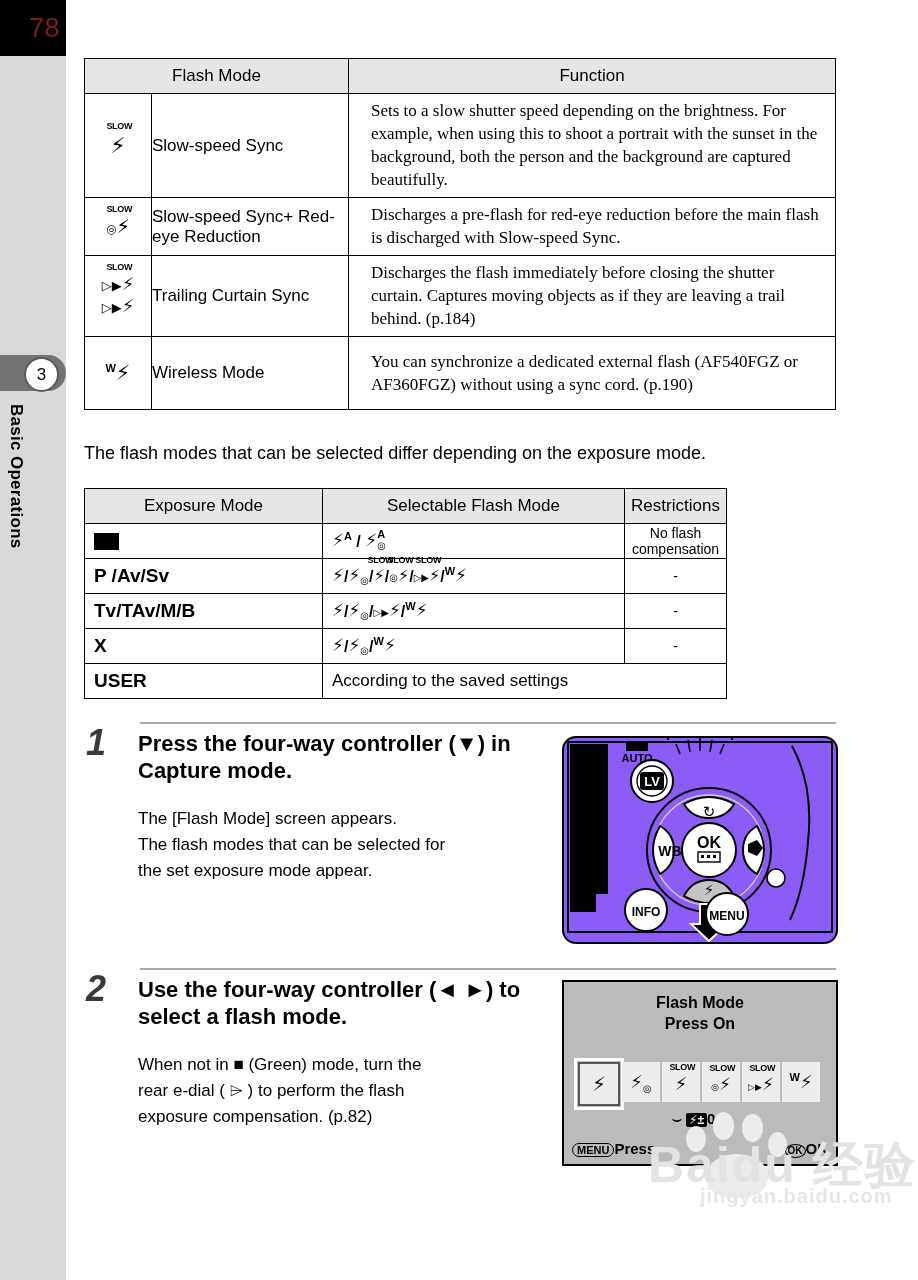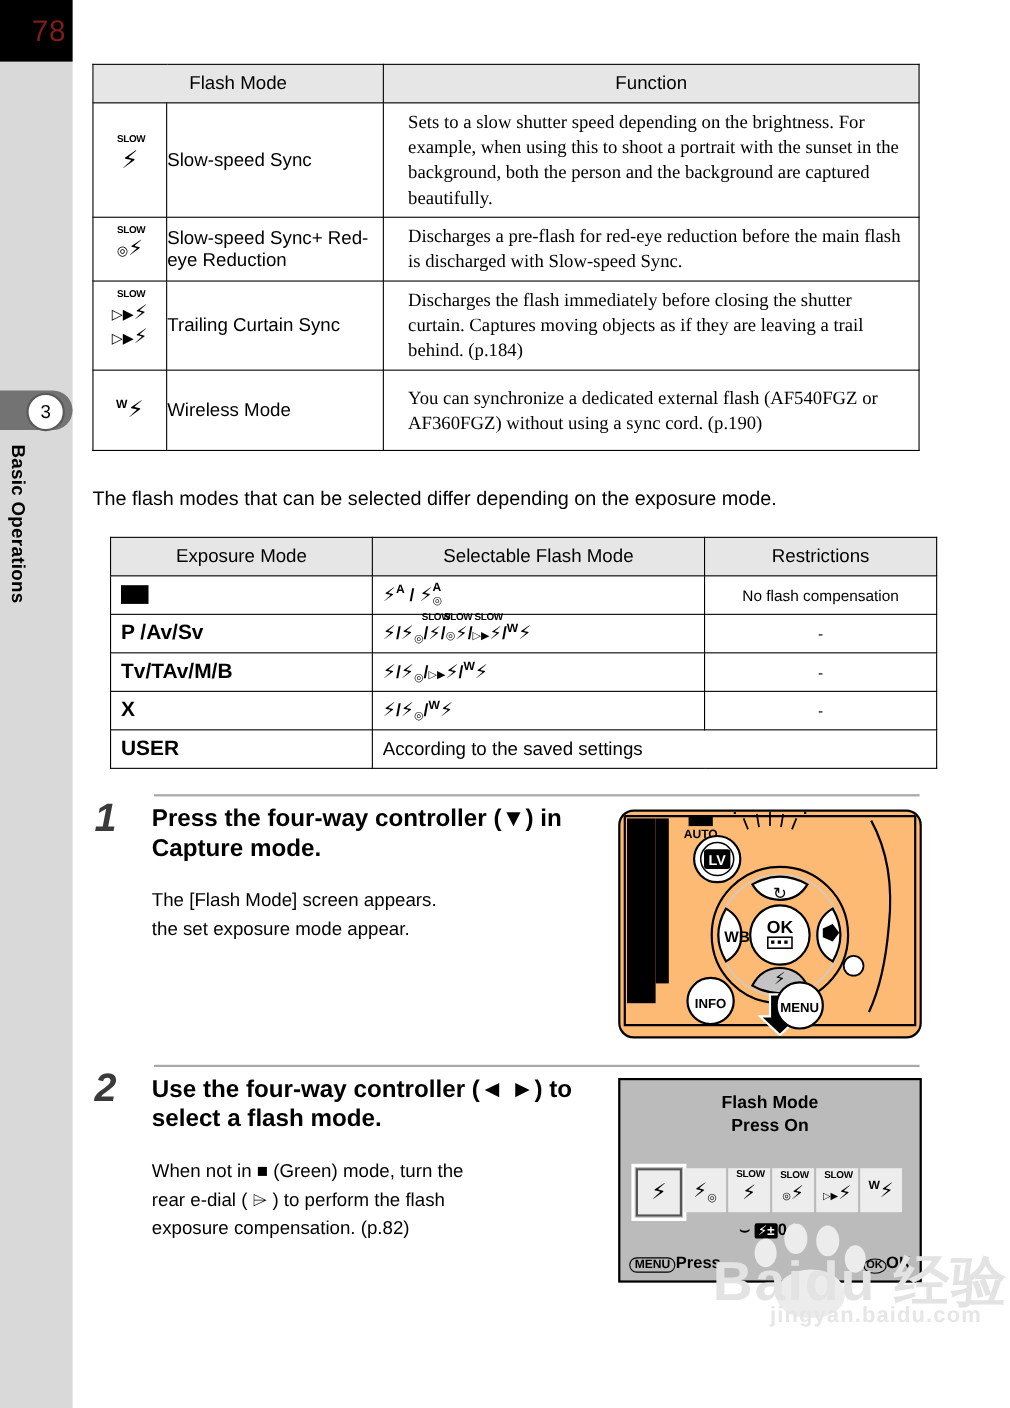--- a/index.html
+++ b/index.html
@@ -28,42 +28,42 @@
   
   table{border-collapse:collapse;position:absolute;}
   table td,table th{border:1px solid #000;padding:0;vertical-align:middle;}
   .hdr{background:#e6e6e6;text-align:center;font-size:17px;font-weight:normal;height:34px;}
 
   #table-flashmodes{left:84px;top:58px;width:752px;}
   #table-flashmodes .c-icon{width:66px;text-align:center;}
   #table-flashmodes .c-name{width:190px;font-size:17px;padding-right:6px;}
   #table-flashmodes .c-func{font-size:17px;line-height:23px;padding:5px 8px 6px 22px;font-family:Liberation Serif, serif;}
 
-  #table-exposure{left:100px;top:488px;width:752px;}
+  #table-exposure{left:84px;top:488px;width:643px;}
   #table-exposure td{height:34px;}
   #table-exposure .c-exp{width:228px;padding-left:9px;font-size:19px;font-weight:bold;}
   #table-exposure .c-sel{width:292px;padding-left:9px;}
   #table-exposure .c-res{text-align:center;font-size:14px;}
   #table-exposure .saved{font-size:17px;font-weight:normal;padding-left:9px;}
 
   .note-line{position:absolute;left:84px;top:443px;font-size:18px;}
 
   
   .fl{display:inline-block;position:relative;vertical-align:baseline;}
   .bolt{display:inline-block;font-weight:bold;line-height:1;}
   .slowtag{position:absolute;top:-11px;left:50%;transform:translateX(-45%);
     font-size:9px;font-weight:bold;letter-spacing:-0.3px;line-height:1;}
   .sup{font-size:11px;font-weight:bold;vertical-align:super;line-height:1;}
   .eye{font-size:12px;line-height:1;}
   .step-rule{position:absolute;left:140px;width:696px;height:2px;background:#a8a8a8;}
   .step-num{position:absolute;left:86px;font-size:36px;font-weight:bold;font-style:italic;color:#3a3a3a;}
   .step-title{position:absolute;left:138px;width:420px;font-size:22px;font-weight:bold;line-height:27px;}
   .step-body{position:absolute;left:138px;width:420px;font-size:17px;line-height:26px;}
   .cam-frame{position:absolute;left:562px;top:736px;width:272px;height:204px;
-    border:2px solid #000;border-radius:14px;background:#fdba74;overflow:hidden;}
+    border:2px solid #000;border-radius:14px;background:#8b5cf6;overflow:hidden;}
 
   
   .lcd{position:absolute;left:562px;top:980px;width:272px;height:182px;
     background:#bbbbbb;border:2px solid #000;}
   .lcd-title{position:absolute;left:0;right:0;top:10px;text-align:center;
     font-size:16px;font-weight:bold;line-height:21px;}
   .lcd-icons{position:absolute;left:14px;top:80px;display:flex;gap:2px;}
   .lcd-cell{width:38px;height:40px;background:#ededed;position:relative;
     display:flex;align-items:center;justify-content:center;}
   .lcd-cell.sel{outline:3px solid #ffffff;outline-offset:1px;border:2px solid #555;}
@@ -203,20 +203,21 @@
       <td class="saved" colspan="2">According to the saved settings</td>
     </tr>
   </tbody>
     </table>
 
   <div class="step-rule" style="top:722px"></div>
   <div class="step-num" style="top:722px">1</div>
   <div class="step-title" style="top:730px">Press the four-way controller (▼) in Capture mode.</div>
   <div class="step-body" style="top:806px">
     <div>The [Flash Mode] screen appears.</div>
+    <div>The flash modes that can be selected for</div>
     <div>the set exposure mode appear.</div>
   </div>
 
   <div class="cam-frame">
     <svg width="272" height="204" viewBox="0 0 272 204">
 
       <rect x="6" y="6" width="26" height="168" fill="#000"></rect>
       <rect x="32" y="6" width="12" height="150" fill="#000"></rect>
       <path d="M4 4 h264 v190 h-264 z" fill="none" stroke="#000" stroke-width="2"></path>
 

